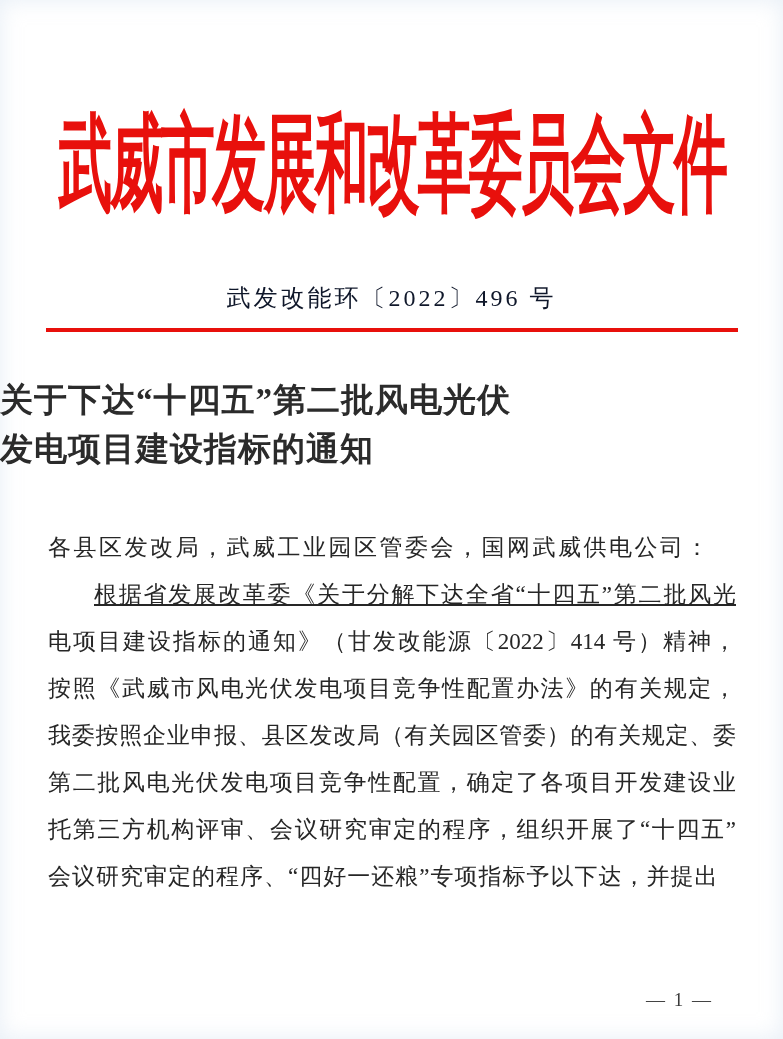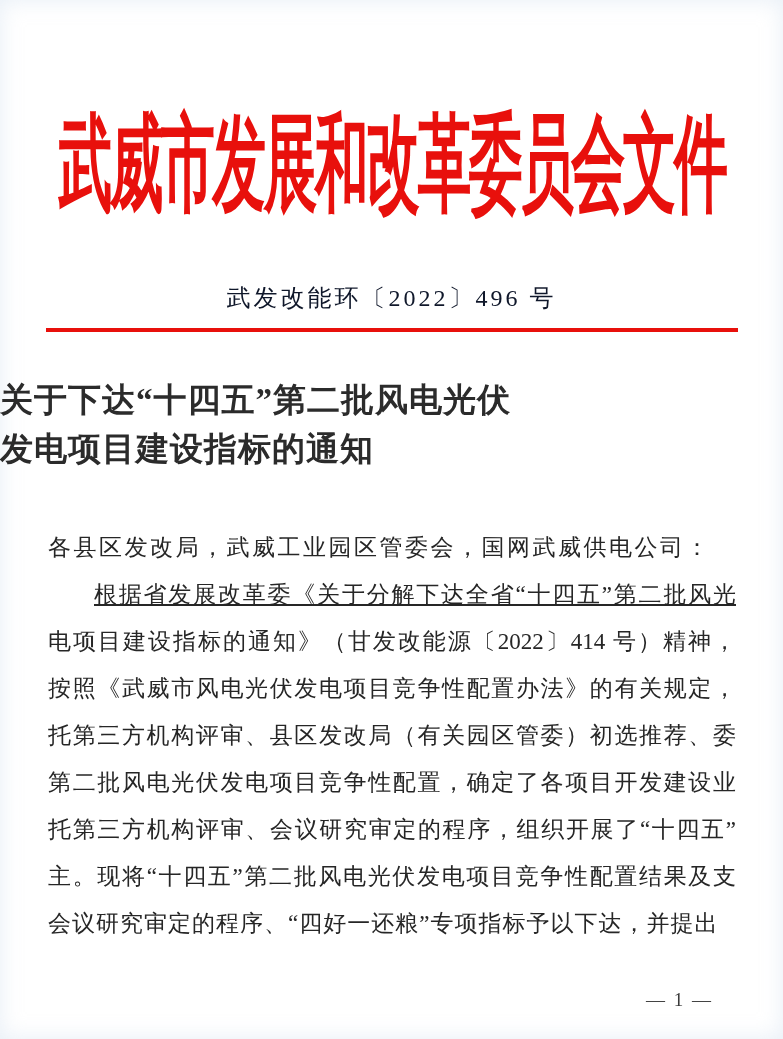--- a/index.html
+++ b/index.html
@@ -114,22 +114,21 @@
   <div class="doc-title">
     <div>关于下达“十四五”第二批风电光伏</div>
     <div>发电项目建设指标的通知</div>
   </div>
 
   <div class="body-text">
     <div class="line spaced">各县区发改局，武威工业园区管委会，国网武威供电公司：</div>
     <div class="line fill indent">根据省发展改革委《关于分解下达全省“十四五”第二批风光</div>
     <div class="line fill">电项目建设指标的通知》（甘发改能源〔2022〕414 号）精神，</div>
     <div class="line fill">按照《武威市风电光伏发电项目竞争性配置办法》的有关规定，</div>
-    <div class="line fill">托第三方机构评审、县区发改局（有关园区管委）初选推荐、委</div>
+    <div class="line fill">我委按照企业申报、县区发改局（有关园区管委）的有关规定、委</div>
     <div class="line fill">第二批风电光伏发电项目竞争性配置，确定了各项目开发建设业</div>
     <div class="line fill">托第三方机构评审、会议研究审定的程序，组织开展了“十四五”</div>
-    <div class="line fill">主。现将“十四五”第二批风电光伏发电项目竞争性配置结果及支</div>
     <div class="line spaced-sm">会议研究审定的程序、“四好一还粮”专项指标予以下达，并提出</div>
   </div>
 
   <div class="page-number">— 1 —</div>
 
 </div>
 
 </body></html>

